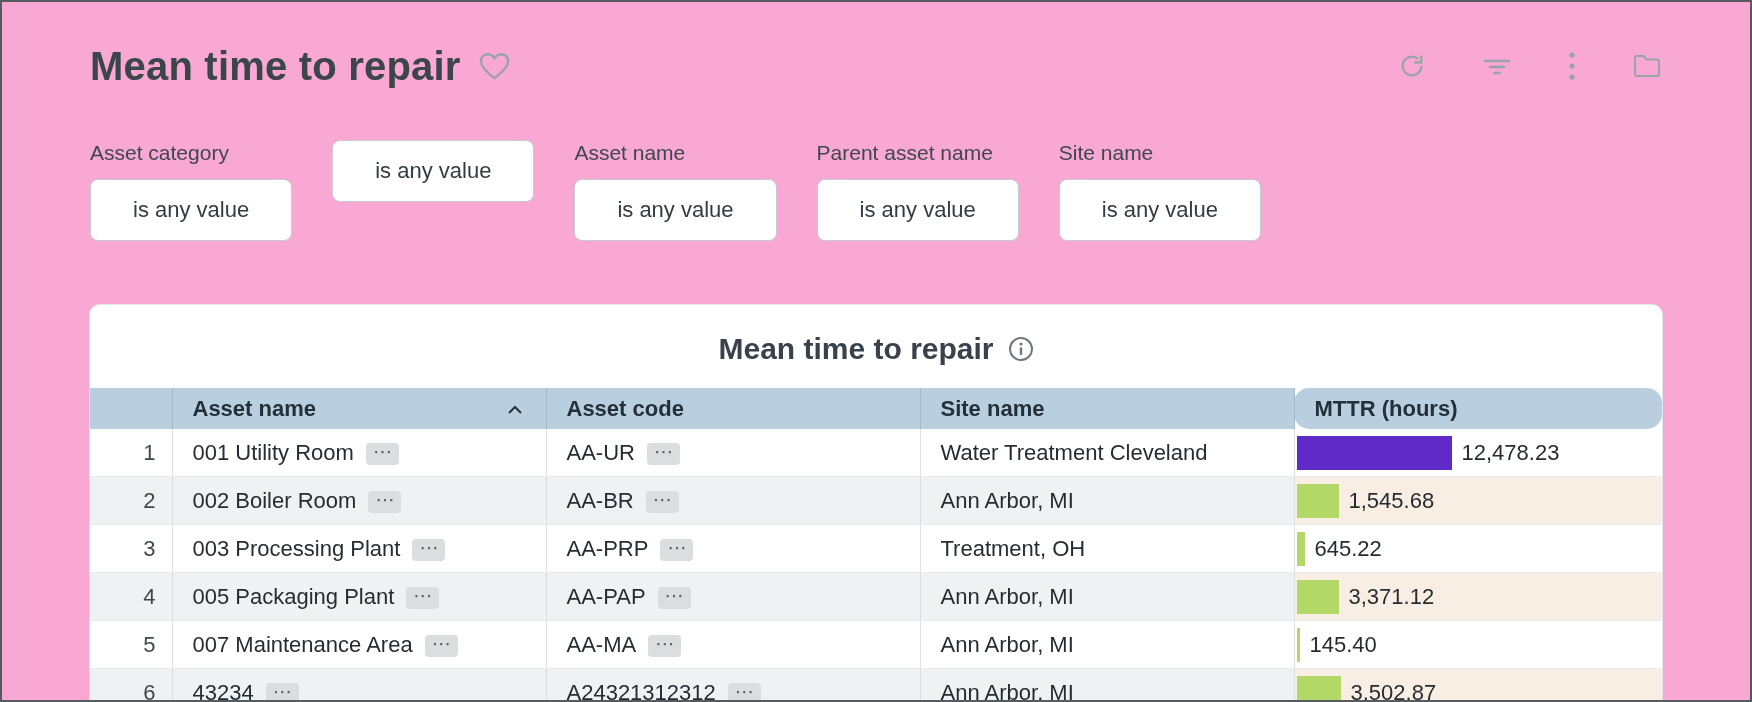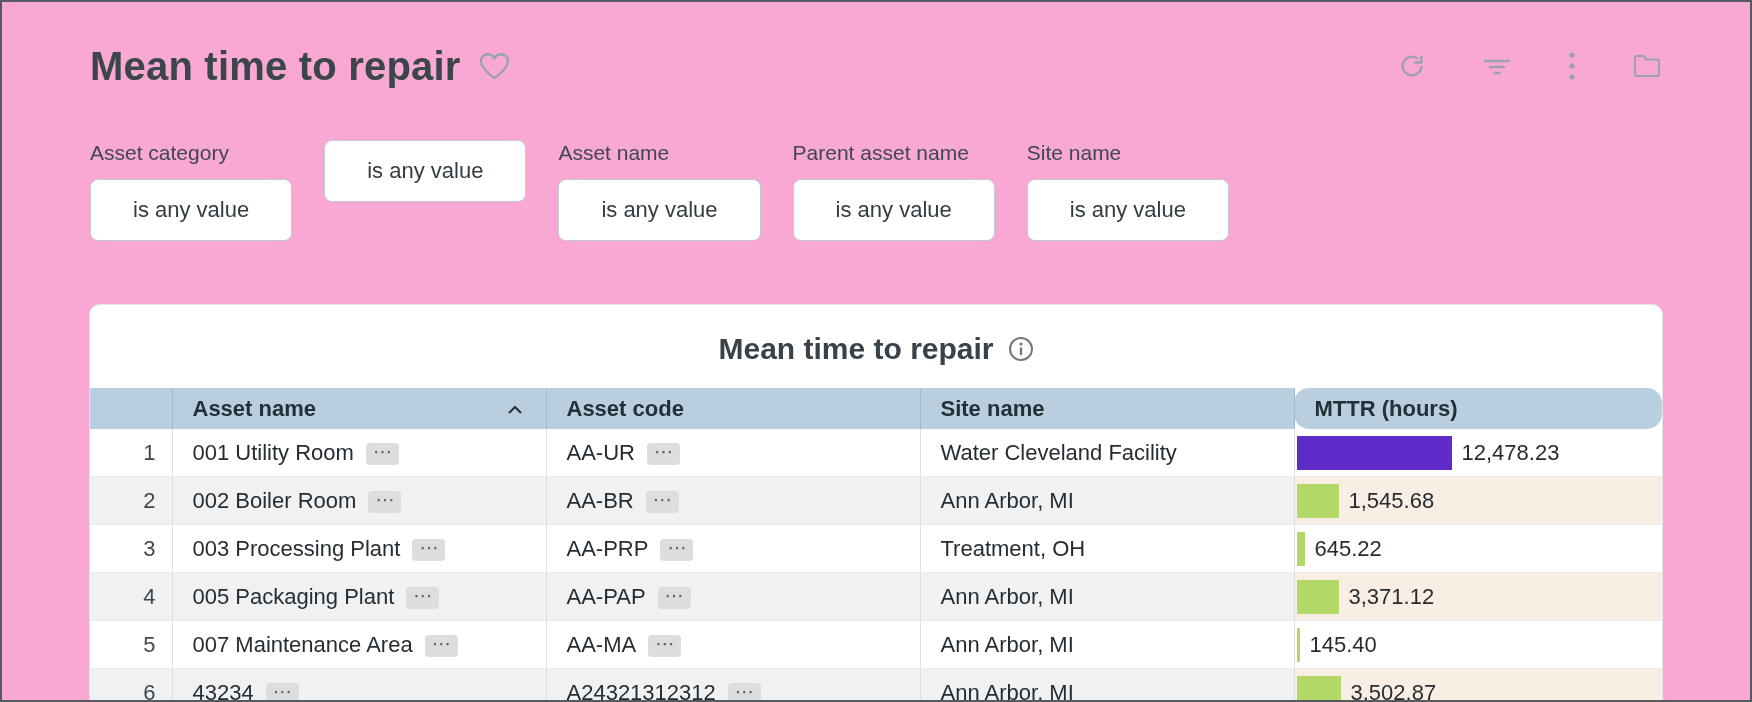--- a/index.html
+++ b/index.html
@@ -26,21 +26,21 @@
   }
   .icon-btn {
     background: none; border: none; cursor: pointer;
     display: inline-flex; align-items: center; justify-content: center;
     color: #9aa3a8; padding: 0;
   }
   .header-icons { display: flex; align-items: center; gap: 56px; }
   .header-icons svg, .title-wrap .heart svg { display: block; }
 
   
-  .filters { display: flex; gap: 32px; padding: 50px 88px 0 88px; }
+  .filters { display: flex; gap: 40px; padding: 50px 88px 0 88px; }
   .filter-label {
     display: block; font-size: 21px; line-height: 26px;
     color: #3f484d; margin-bottom: 13px; white-space: nowrap;
   }
   .filter-value-btn {
     font-family: inherit;
     font-size: 22px; color: #333c41;
     background: #ffffff;
     border: 1px solid #c6cbd0; border-radius: 8px;
     padding: 17px 42px; cursor: pointer; white-space: nowrap;
@@ -211,21 +211,21 @@
       <tbody id="table-body">
           <tr>
     <td class="row-num">1</td>
     <td>
       <span class="cell-text">001 Utility Room</span><span class="more-badge">⋯</span>
     </td>
     <td>
       <span class="cell-text">AA-UR</span><span class="more-badge">⋯</span>
     </td>
     <td>
-      <span class="cell-text">Water Cleveland Facility</span>
+      <span class="cell-text">Water Treatment Cleveland</span>
     </td>
     <td class="mttr">
       <div class="bar-wrap">
         <div class="bar" style="width: 155px; background: rgb(94, 43, 200);"></div>
         <span class="mttr-val">12,478.23</span>
       </div>
     </td>
   </tr>
           <tr class="striped">
     <td class="row-num">2</td>

